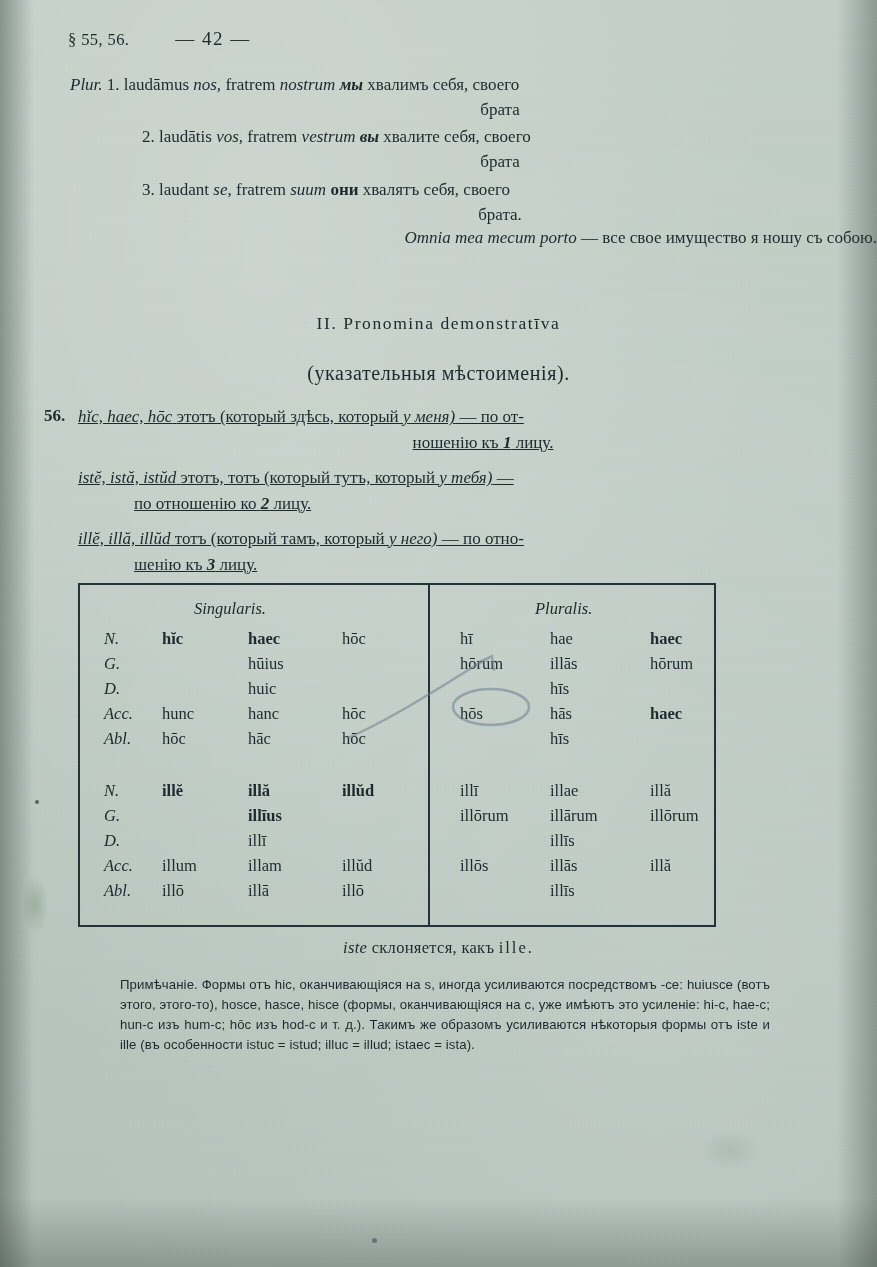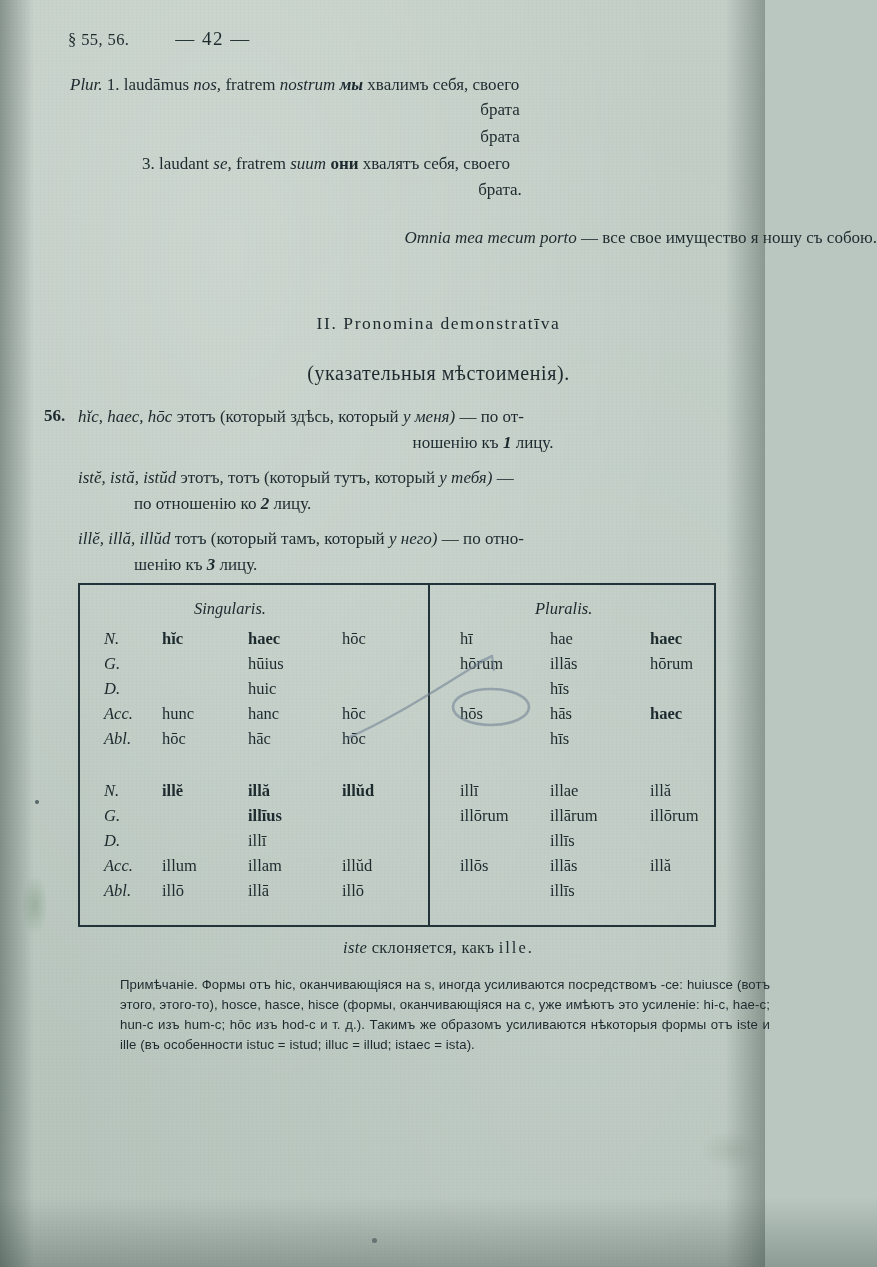--- a/index.html
+++ b/index.html
@@ -11,21 +11,21 @@
     width: 877px;
     height: 1267px;
     position: relative;
     font-family: "Liberation Serif", serif;
     color: #1d2a2e;
     overflow: hidden;
   }
   .page {
     position: absolute;
     left: 0; top: 0;
-    width: 765px;
+    width: 877px;
     height: 1267px;
     background:
       radial-gradient(ellipse at 30% 20%, rgba(255,255,255,0.18), rgba(255,255,255,0) 60%),
       radial-gradient(ellipse at 75% 75%, rgba(255,255,255,0.12), rgba(255,255,255,0) 65%),
       linear-gradient(180deg, #c3cfc7 0%, #bfccc4 40%, #b5c3bb 100%);
   }
   .grain {
     position: absolute;
     inset: 0;
     pointer-events: none;
@@ -135,20 +135,21 @@
     font-weight: bold;
     font-family: Liberation Serif, serif;
   }
   .defs {
     position: absolute;
     left: 78px;
     top: 404px;
     width: 740px;
     font-size: 17px;
     line-height: 1.5;
+    text-decoration: underline;
   }
   .def {
     margin-bottom: 10px;
   }
   .def .d2 { display: block; padding-left: 56px; }
   .def .d2c { display: block; text-align: center; padding-left: 70px; }
 
   
   .tbl {
     position: absolute;
@@ -286,20 +287,29 @@
           <i class="lat">nos,</i>
           <span>fratrem</span>
           <i class="lat">nostrum</i>
           <b class="bold" style="font-style:italic">мы</b>
           <span>хвалимъ себя, своего</span>
         </span>
         <span class="p-cont">брата</span>
       </div>
 
       <div class="p-row">
+        <span class="p-line p-indent-2">
+          <span>2.</span>
+          <span>laudātis</span>
+          <i class="lat">vos,</i>
+          <span>fratrem</span>
+          <i class="lat">vestrum</i>
+          <b class="bold" style="font-style:italic">вы</b>
+          <span>хвалите себя, своего</span>
+        </span>
         <span class="p-cont">брата</span>
       </div>
 
       <div class="p-row">
         <span class="p-line p-indent-2">
           <span>3.</span>
           <span>laudant</span>
           <i class="lat">se,</i>
           <span>fratrem</span>
           <i class="lat">suum</i>

